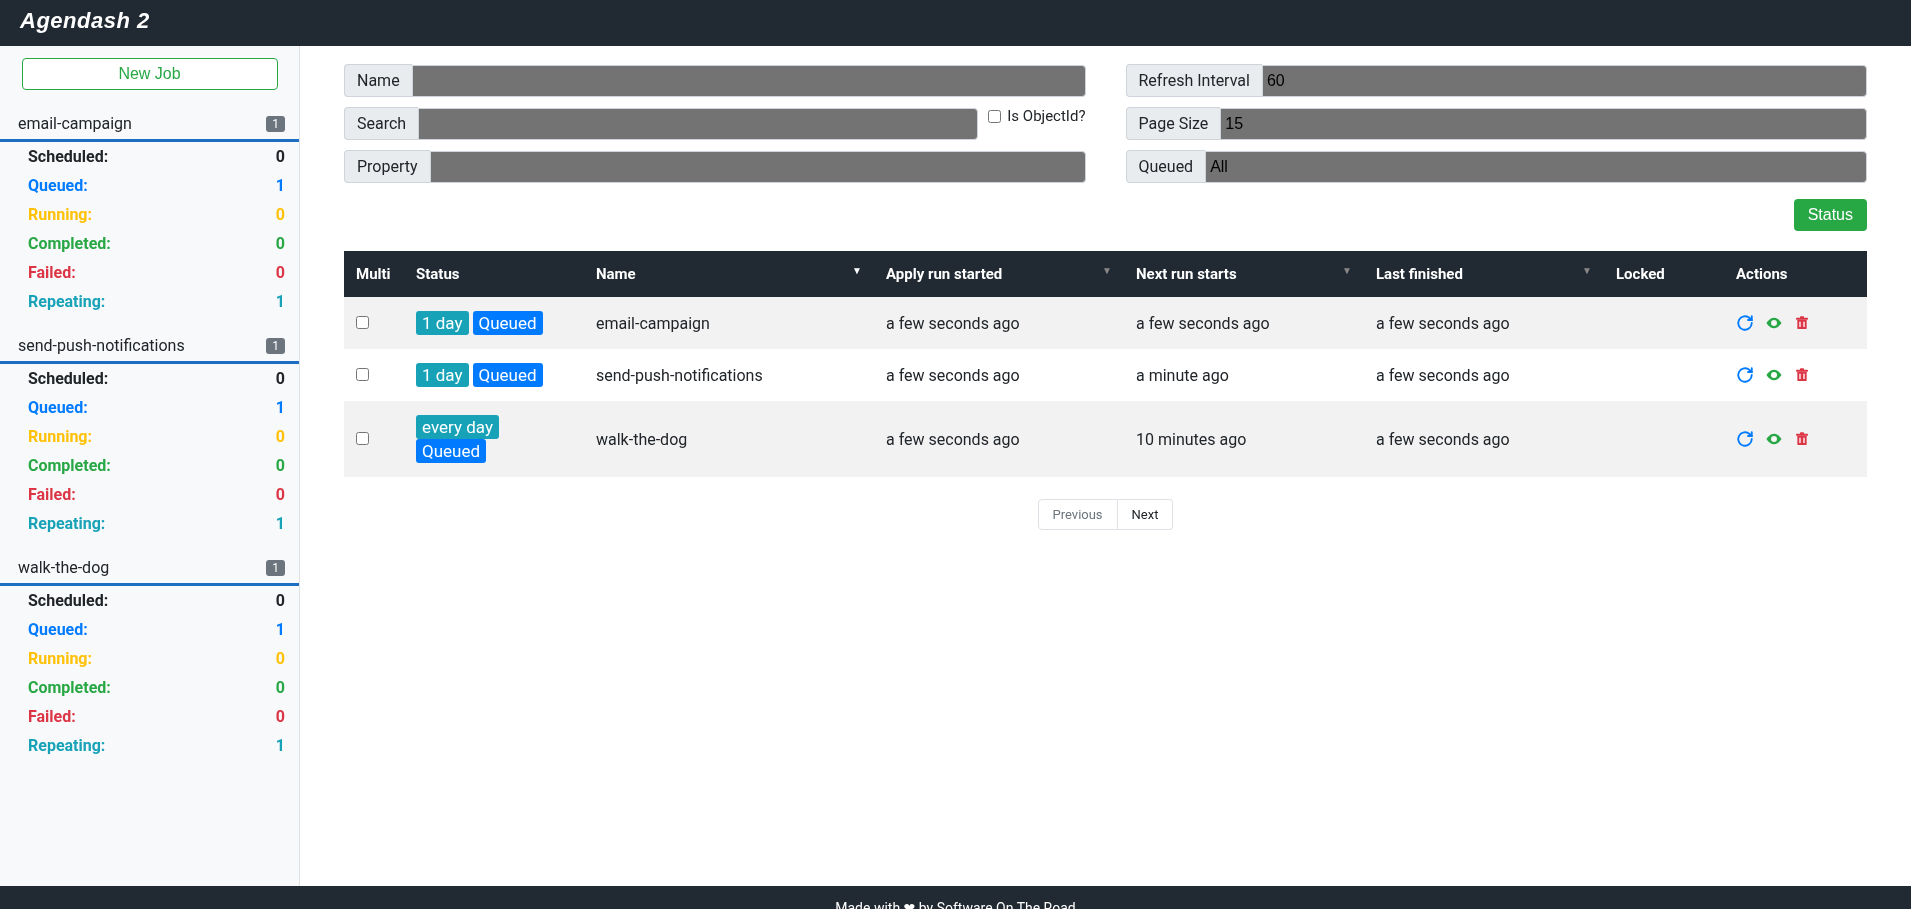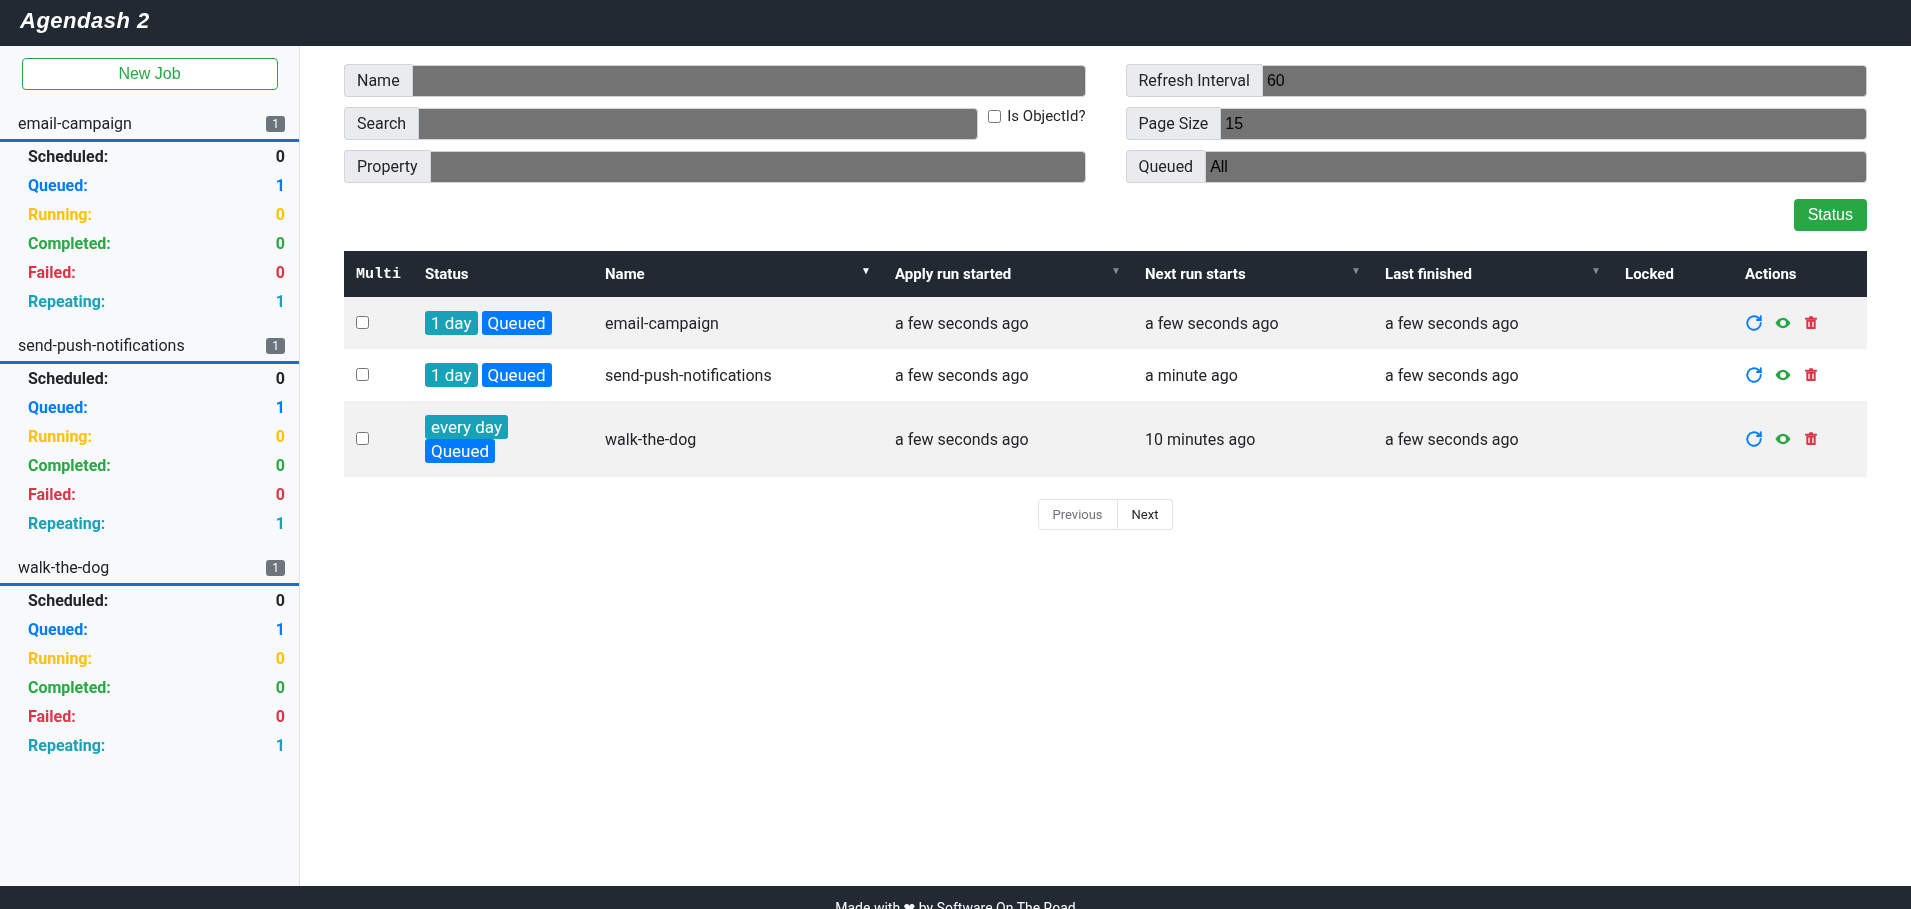--- a/index.html
+++ b/index.html
@@ -186,21 +186,21 @@
 .page-item.disabled { color: #6c757d; cursor: default; }
 
 .footer {
   background: #212932;
   color: #fff;
   text-align: center;
   padding: 14px;
   font-size: 14px;
 }
 .footer .heart { color:#fff; }
-th.col-multi{width:60px;font-family:Liberation Mono, monospace;}
+th.col-multi{width:60px;}
 th.col-status{width:180px;}
 th.col-name{width:290px;}
 th.col-lrs{width:250px;}
 th.col-nrs{width:240px;}
 th.col-lf{width:240px;}
 th.col-locked{width:120px;}
 </style>
 </head>
 <body>
 

